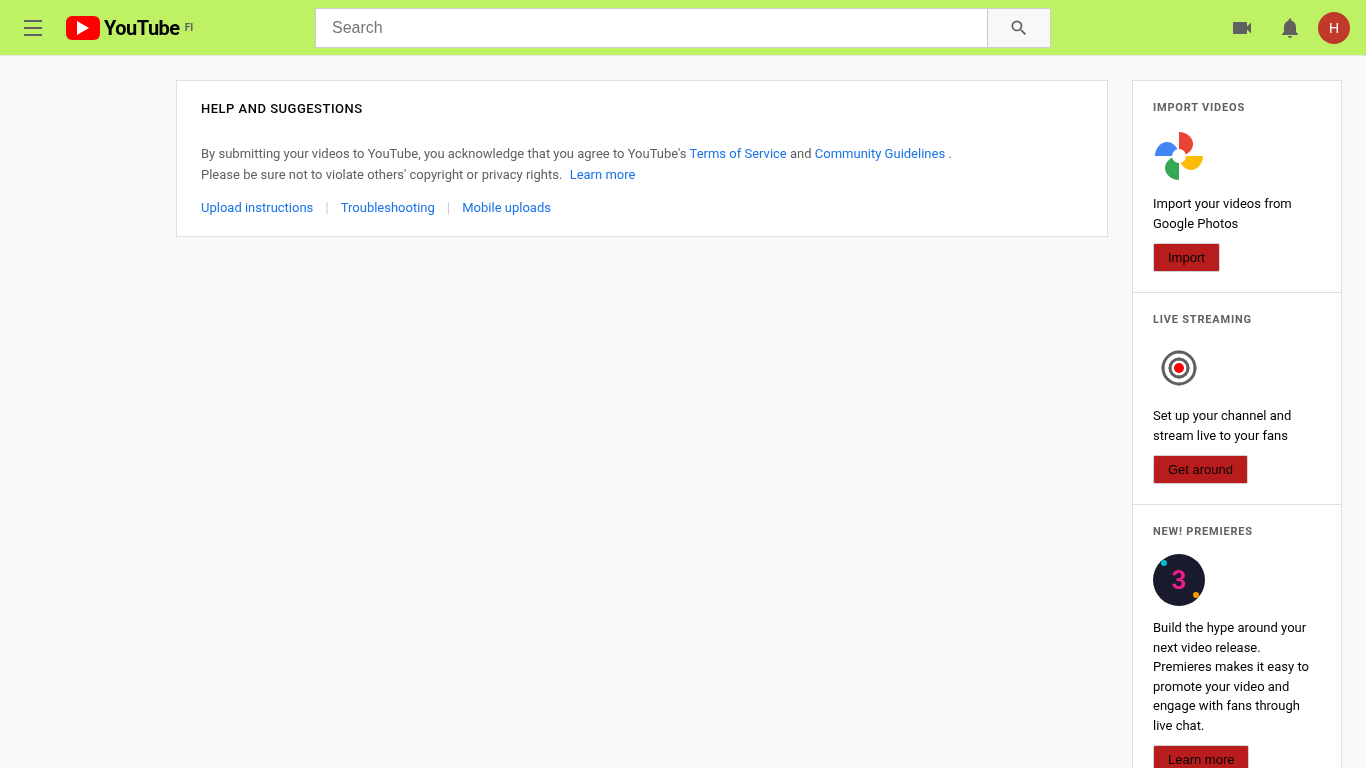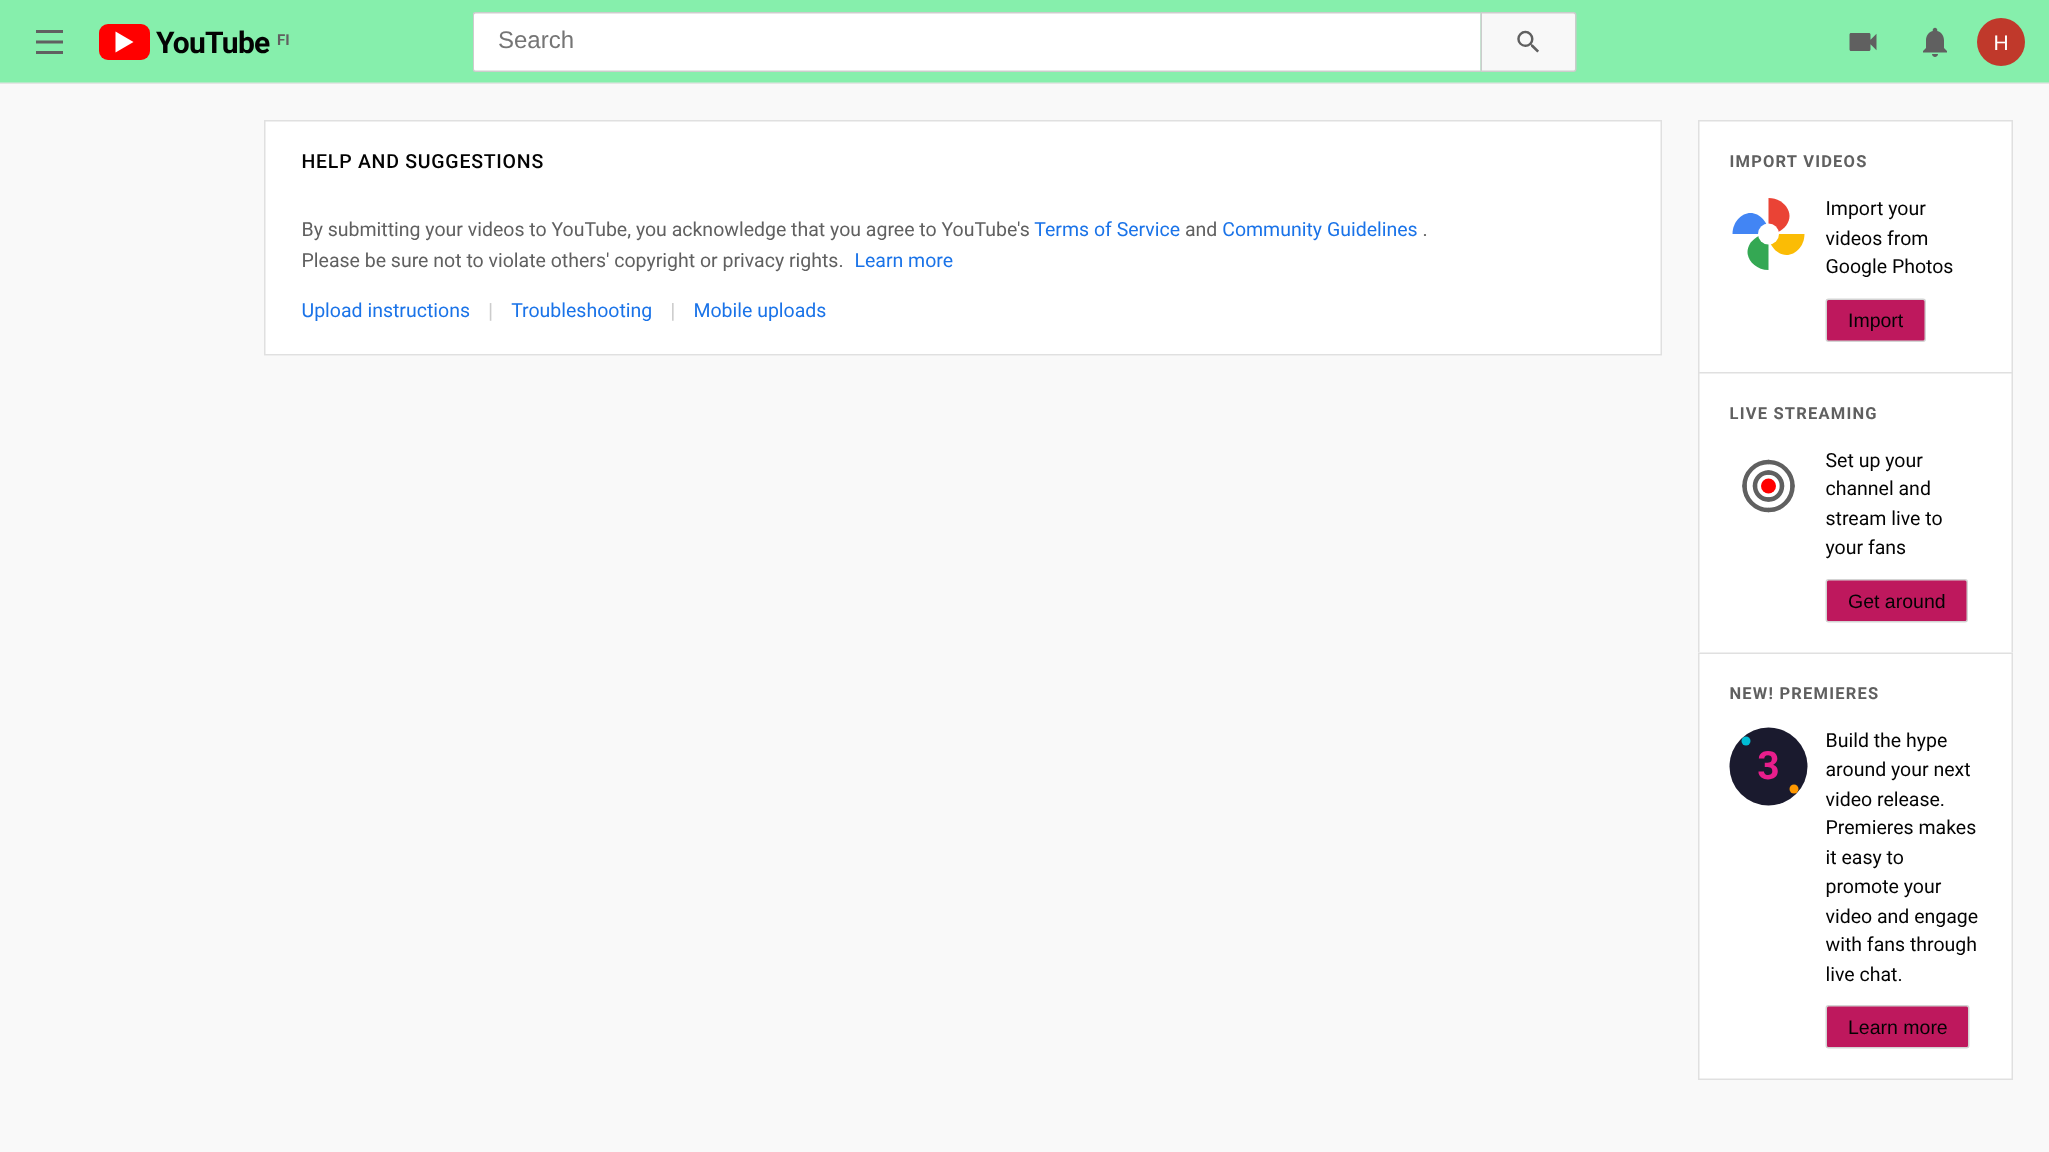--- a/index.html
+++ b/index.html
@@ -3,21 +3,21 @@
   <meta charset="utf-8">
   <style>
     * { margin: 0; padding: 0; box-sizing: border-box; }
     body { font-family: Roboto, Arial, sans-serif; background: #f9f9f9; font-size: 14px; color: #030303; }
 
     
     .header {
       display: flex;
       align-items: center;
       height: 56px;
-      background: #86efac;
+      background: #bef264;
       padding: 0 16px;
       position: sticky;
       top: 0;
       z-index: 100;
       border-bottom: 1px solid #e5e5e5;
     }
     .header-left {
       display: flex;
       align-items: center;
       gap: 16px;
@@ -253,20 +253,21 @@
       font-weight: 700;
       text-transform: uppercase;
       color: #606060;
       letter-spacing: 0.8px;
       margin-bottom: 16px;
     }
     .panel-card-body {
       display: flex;
       gap: 12px;
       align-items: flex-start;
+      flex-direction: column;
     }
     .panel-icon {
       width: 52px;
       height: 52px;
       flex-shrink: 0;
       display: flex;
       align-items: center;
       justify-content: center;
     }
     .panel-info {
@@ -276,21 +277,21 @@
       font-size: 13px;
       color: #030303;
       line-height: 1.5;
       margin-bottom: 10px;
     }
     .panel-btn {
       display: inline-block;
       padding: 6px 14px;
       border: 1px solid #d3d3d3;
       border-radius: 2px;
-      background: #be185d;
+      background: #b91c1c;
       font-size: 13px;
       color: #030303;
       cursor: pointer;
       text-decoration: none;
     }
 
     
     .live-icon {
       width: 52px;
       height: 52px;

